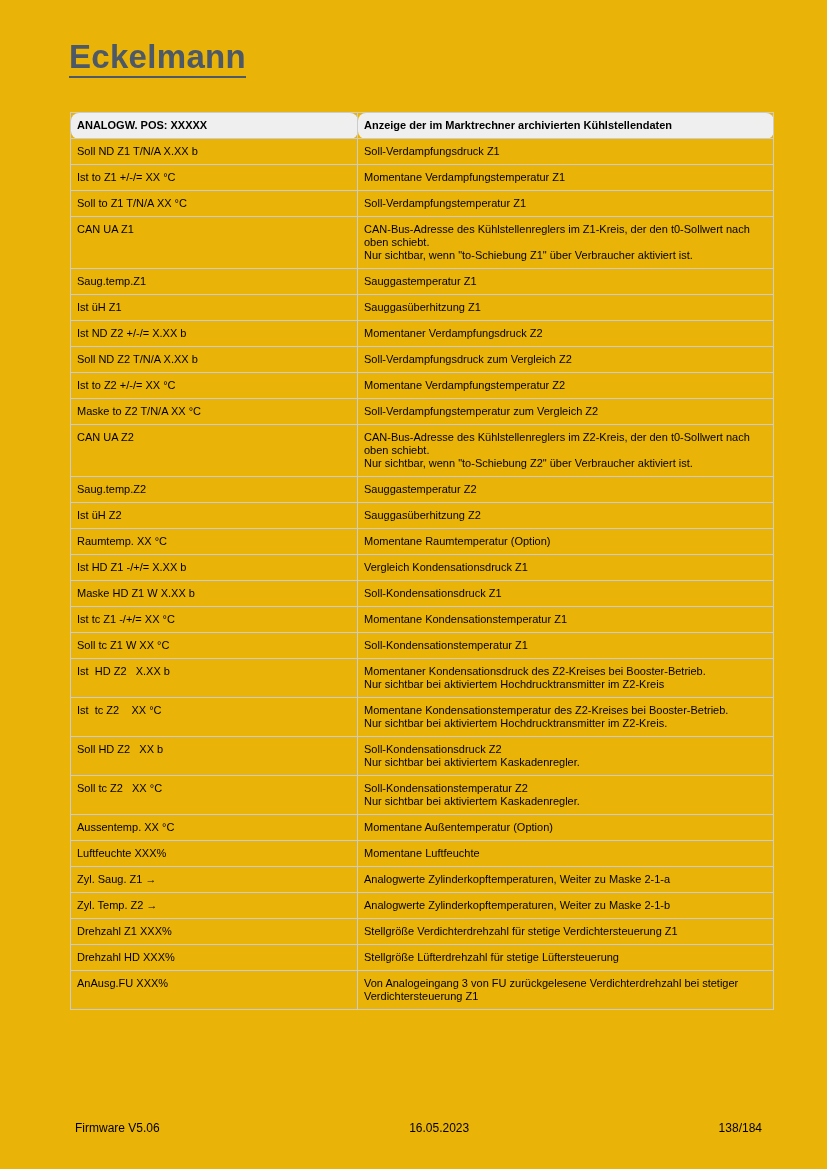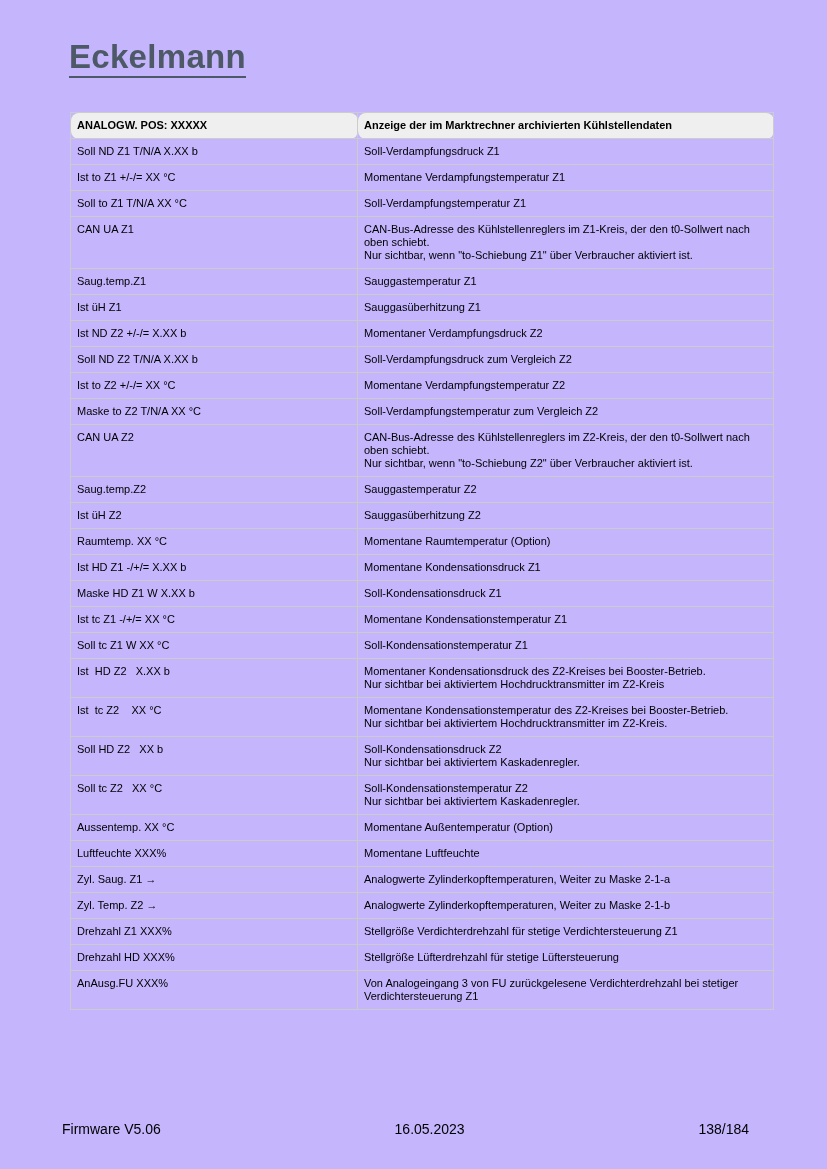--- a/index.html
+++ b/index.html
@@ -6,21 +6,21 @@
     margin: 0;
     padding: 0;
     background: #ffffff;
     font-family: "Liberation Sans", sans-serif;
     color: #000000;
   }
   .page {
     position: relative;
     width: 827px;
     height: 1169px;
-    background: #c4b5fd;
+    background: #eab308;
     overflow: hidden;
   }
   .logo {
     position: absolute;
     left: 69px;
     top: 40px;
     font-size: 33px;
     font-weight: 700;
     color: #4d5966;
     letter-spacing: 0.3px;
@@ -49,24 +49,24 @@
   }
   table.data-table th {
     background: #efefef;
     font-weight: 700;
     border-radius: 8px;
   }
   .col-pos { width: 272px; }
   .col-desc { width: 401px; }
   .footer {
     position: absolute;
-    left: 62px;
+    left: 75px;
     width: 687px;
     top: 1121px;
-    font-size: 14px;
+    font-size: 12px;
     display: flex;
     justify-content: space-between;
     align-items: center;
   }
   .footer span { display: inline-block; }
 </style>
 </head>
 <body>
 
 <div class="page">
@@ -134,21 +134,21 @@
         <tr>
           <td class="col-pos">Ist üH Z2</td>
           <td class="col-desc">Sauggasüberhitzung Z2</td>
         </tr>
         <tr>
           <td class="col-pos">Raumtemp. XX °C</td>
           <td class="col-desc">Momentane Raumtemperatur (Option)</td>
         </tr>
         <tr>
           <td class="col-pos">Ist HD Z1 -/+/= X.XX b</td>
-          <td class="col-desc">Momentane Kondensationsdruck Z1</td>
+          <td class="col-desc">Vergleich Kondensationsdruck Z1</td>
         </tr>
         <tr>
           <td class="col-pos">Maske HD Z1 W X.XX b</td>
           <td class="col-desc">Soll-Kondensationsdruck Z1</td>
         </tr>
         <tr>
           <td class="col-pos">Ist tc Z1 -/+/= XX °C</td>
           <td class="col-desc">Momentane Kondensationstemperatur Z1</td>
         </tr>
         <tr>

